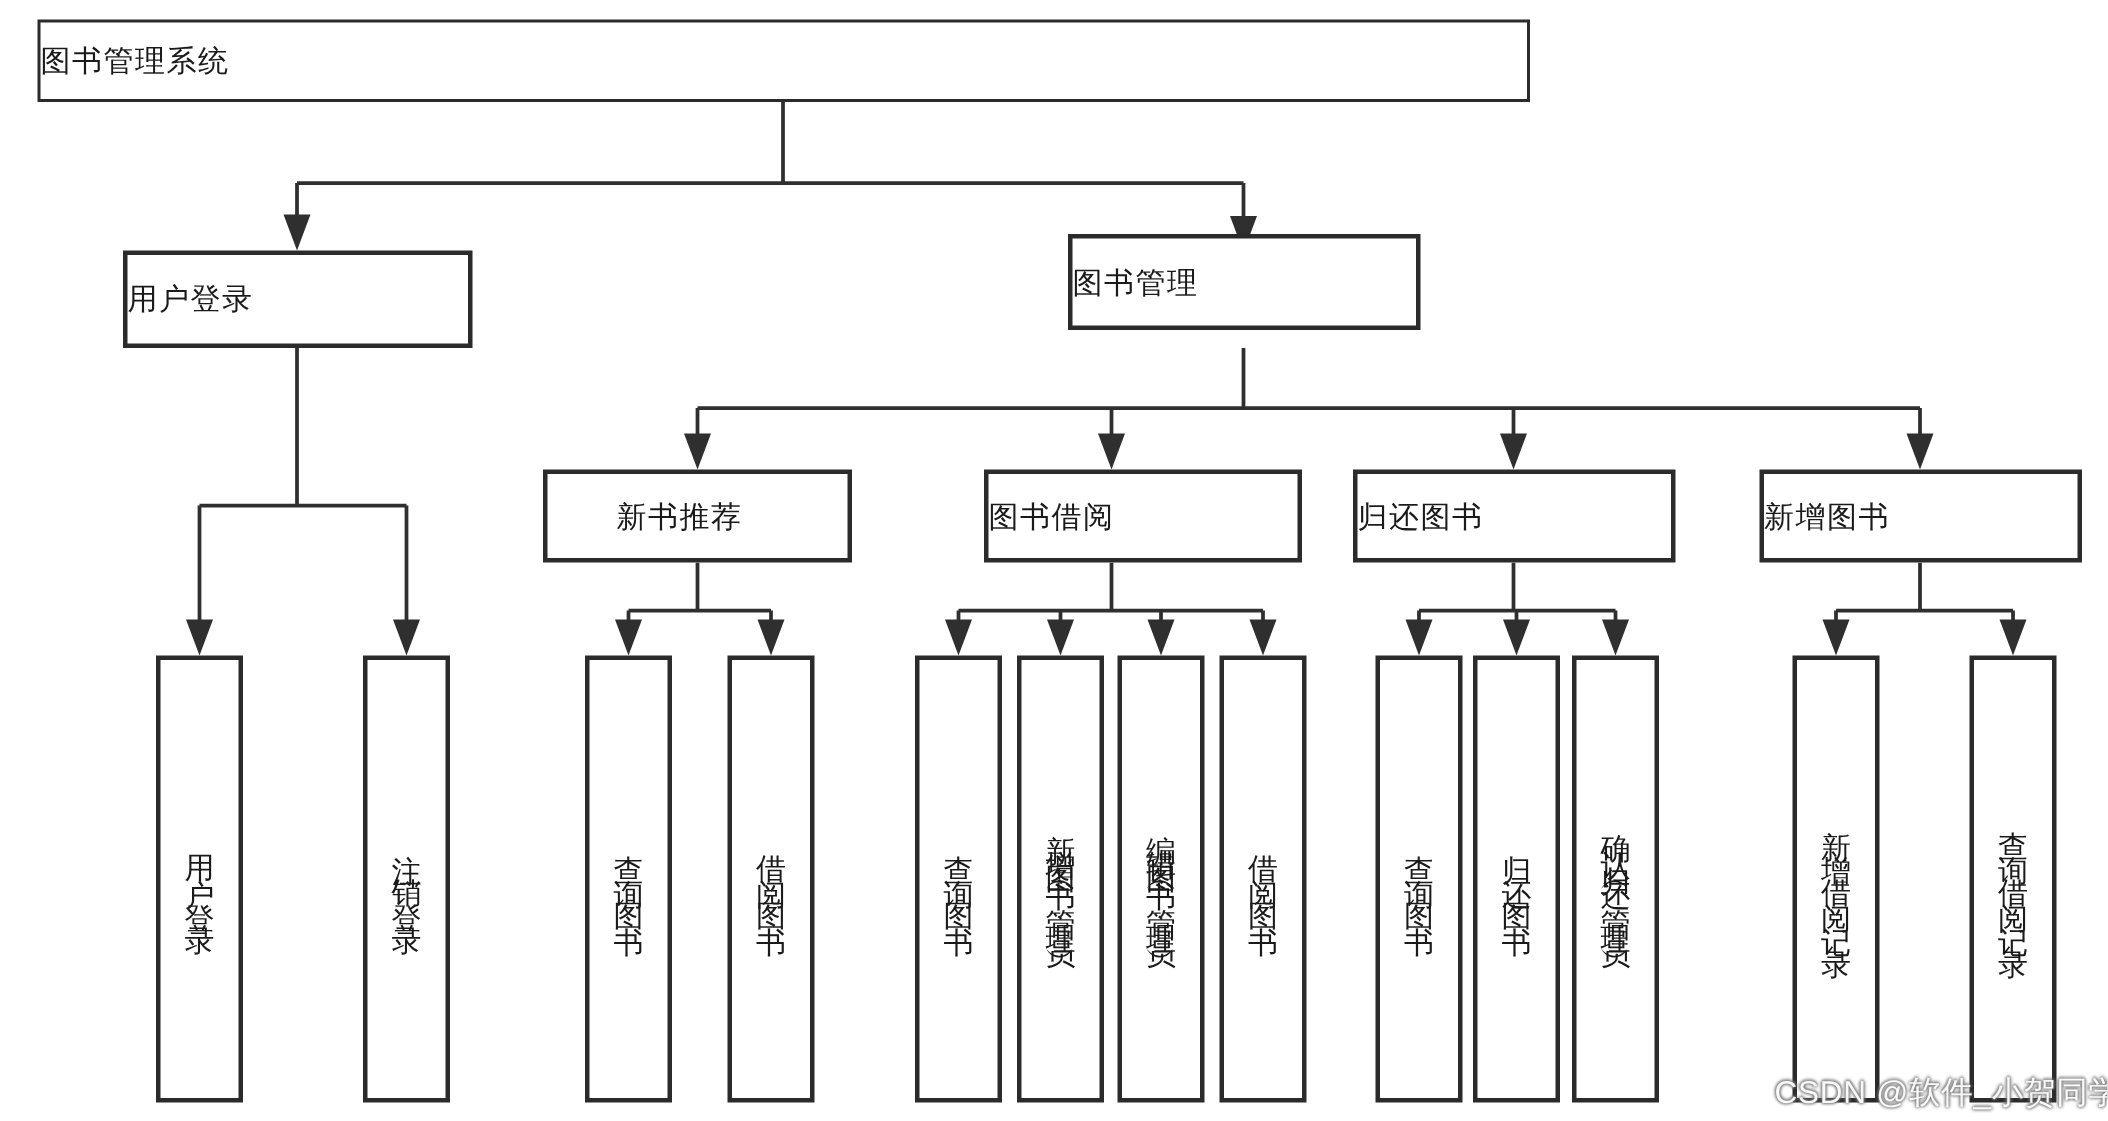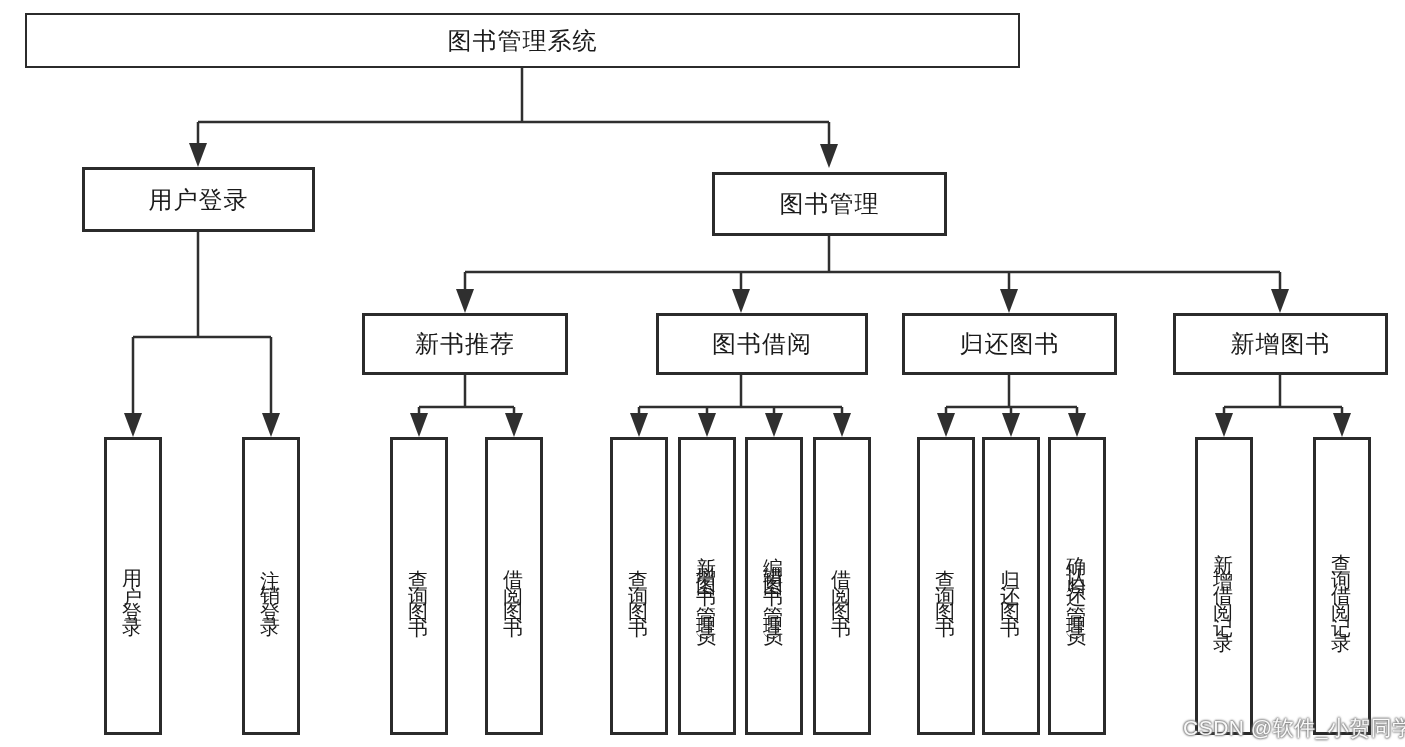--- a/index.html
+++ b/index.html
@@ -18,29 +18,28 @@
     width: 1405px; height: 747px;
     z-index: 1;
   }
   .box {
     position: absolute;
     box-sizing: border-box;
     background: #ffffff;
     border: 3px solid #2b2b2b;
     display: flex;
     align-items: center;
-    justify-content: center;
-    font-size: 24px;
+    font-size: 20px;
     letter-spacing: 1px;
     z-index: 2;
   }
   .box.root  { left: 25px;  top: 13px;  width: 995px; height: 55px; border-width: 2.5px; }
   .box.lv2a  { left: 82px;  top: 167px; width: 233px; height: 65px; }
-  .box.lv2b  { left: 712px; top: 172px; width: 235px; height: 64px; }
-  .box.lv3a  { left: 362px; top: 313px; width: 206px; height: 62px; }
+  .box.lv2b  { left: 712px; top: 156px; width: 235px; height: 64px; }
+  .box.lv3a  { left: 362px; top: 313px; width: 206px; height: 62px; padding-left: 46px; }
   .box.lv3b  { left: 635px; top: 313px; width: 212px; height: 62px; margin-left: 21px; }
   .box.lv3c  { left: 902px; top: 313px; width: 215px; height: 62px; }
   .box.lv3d  { left: 1173px;top: 313px; width: 215px; height: 62px; }
 
   .leaf {
     position: absolute;
     box-sizing: border-box;
     top: 437px;
     width: 58px;
     height: 298px;

